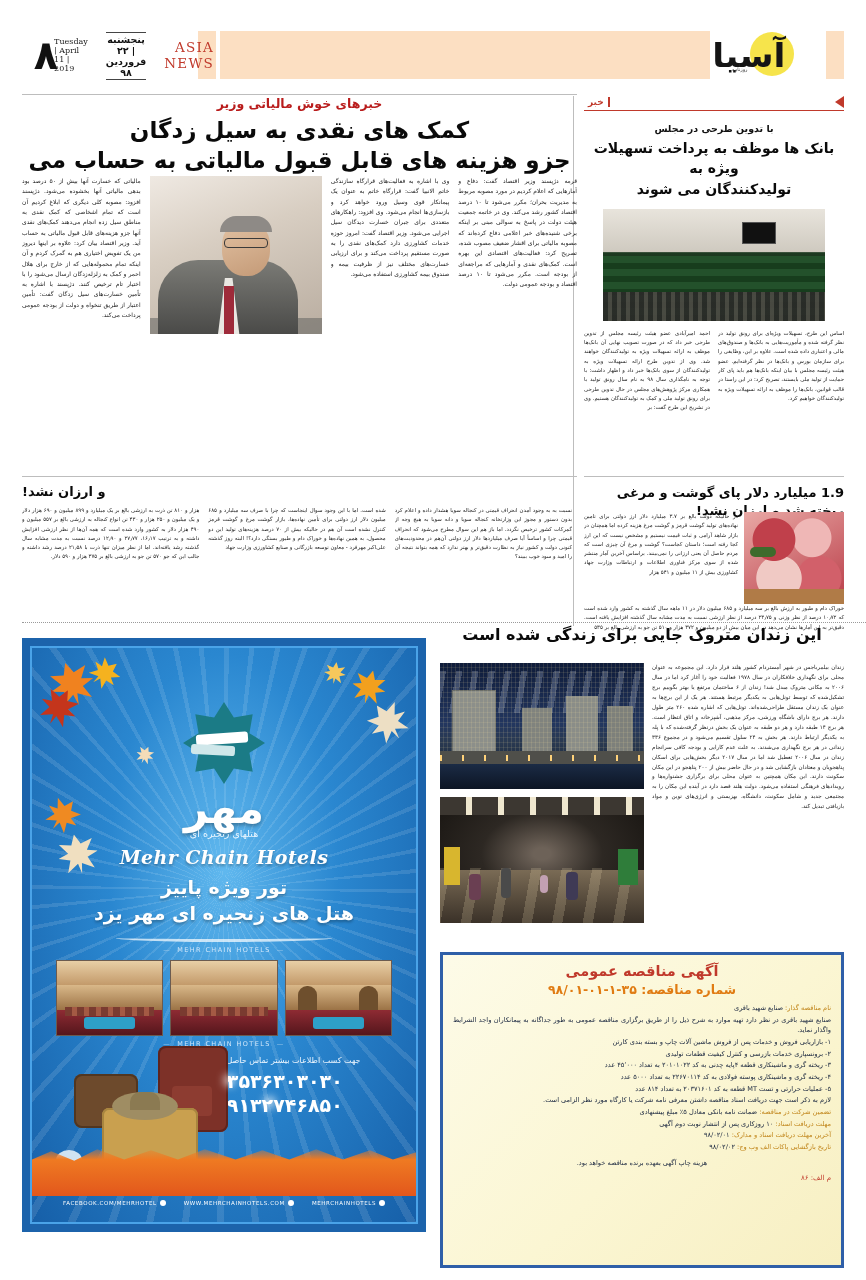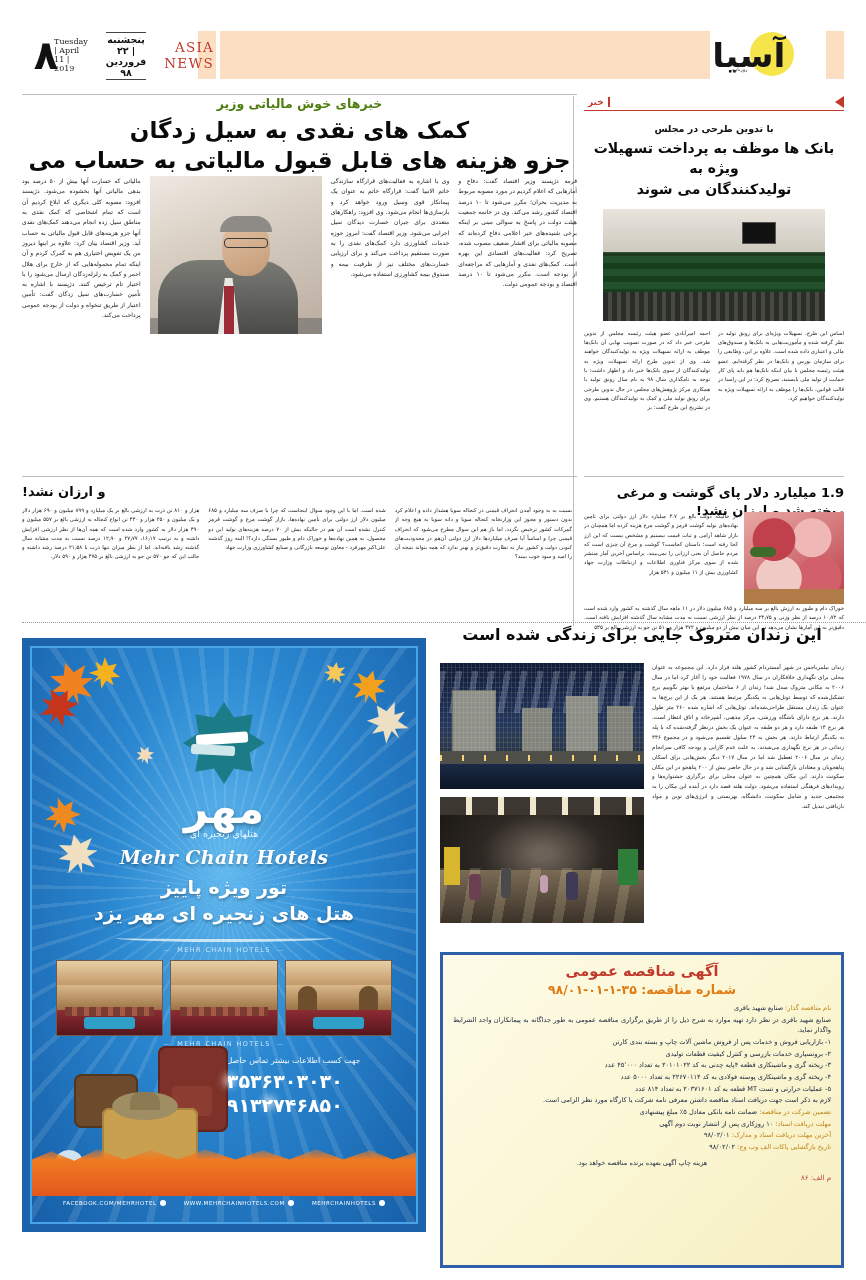--- a/index.html
+++ b/index.html
@@ -68,21 +68,21 @@
   
   .vline { position: absolute; width: 1px; background: #bdbdbd; }
   .hline { position: absolute; height: 1px; background: #bdbdbd; }
   .hline-dot { position:absolute; height:0; border-top: 1px dotted #9a9a9a; }
 
   
   .lead {
     position: absolute; top: 96px; left: 22px; width: 555px;
   }
   .kicker {
-    text-align: center; font-size: 12.5px; color: #4d7c0f; font-weight: bold;
+    text-align: center; font-size: 12.5px; color: #b91c1c; font-weight: bold;
     margin-bottom: 4px; direction: rtl;
   }
   .headline-main {
     text-align: center; font-size: 23px; line-height: 1.32; font-weight: bold;
     color: #0a0a0a; direction: rtl; letter-spacing: -0.2px;
   }
   .headline-main .l2 { display:block; }
 
   .lead-body {
     position: absolute; top: 176px; left: 22px; width: 555px; height: 290px;

